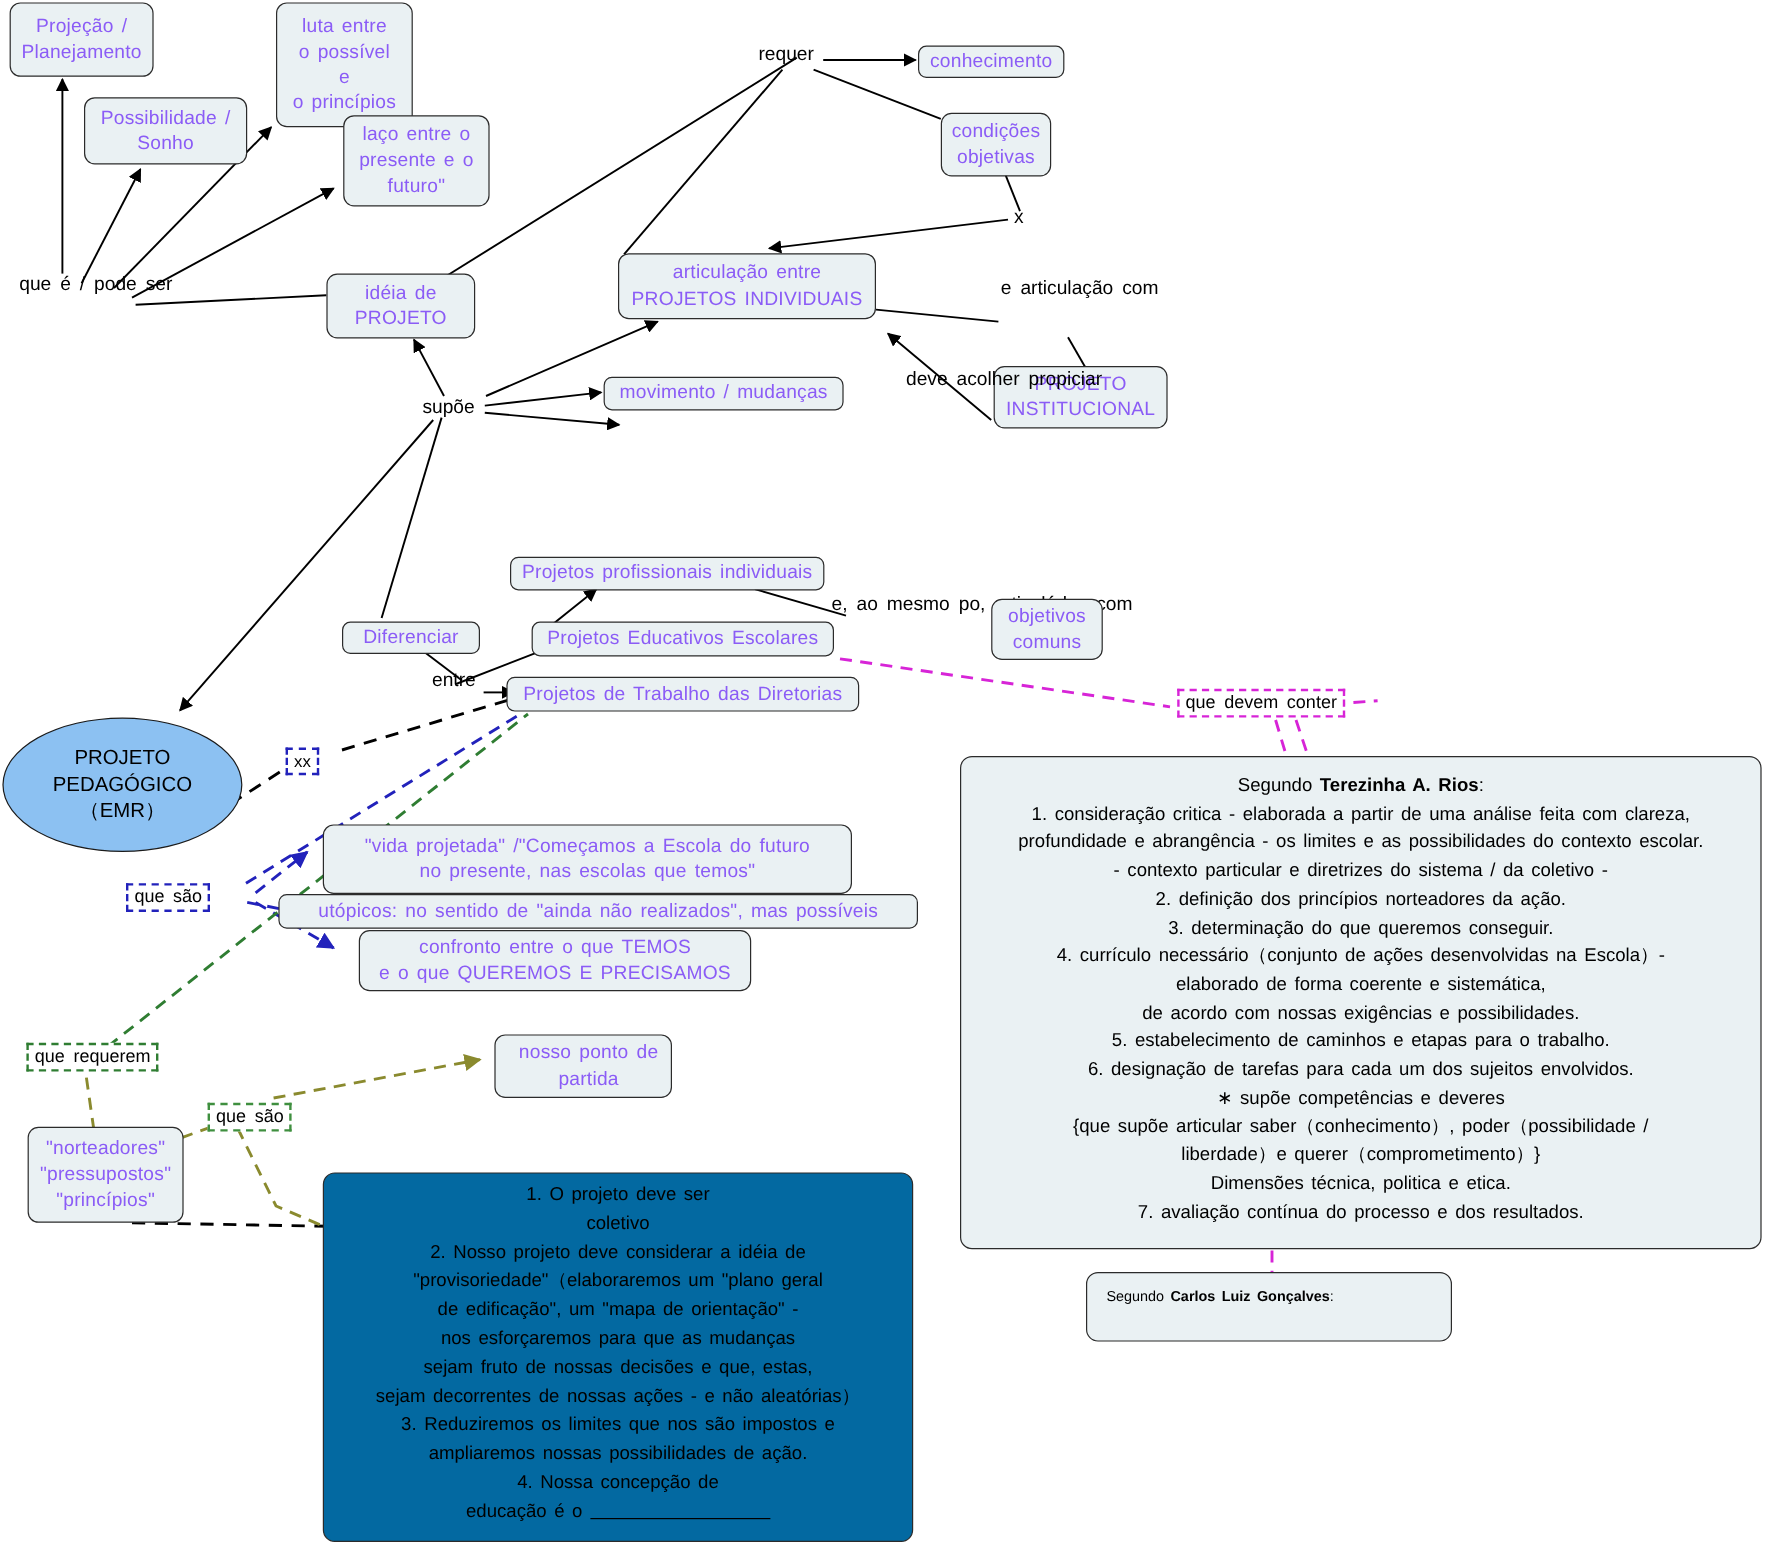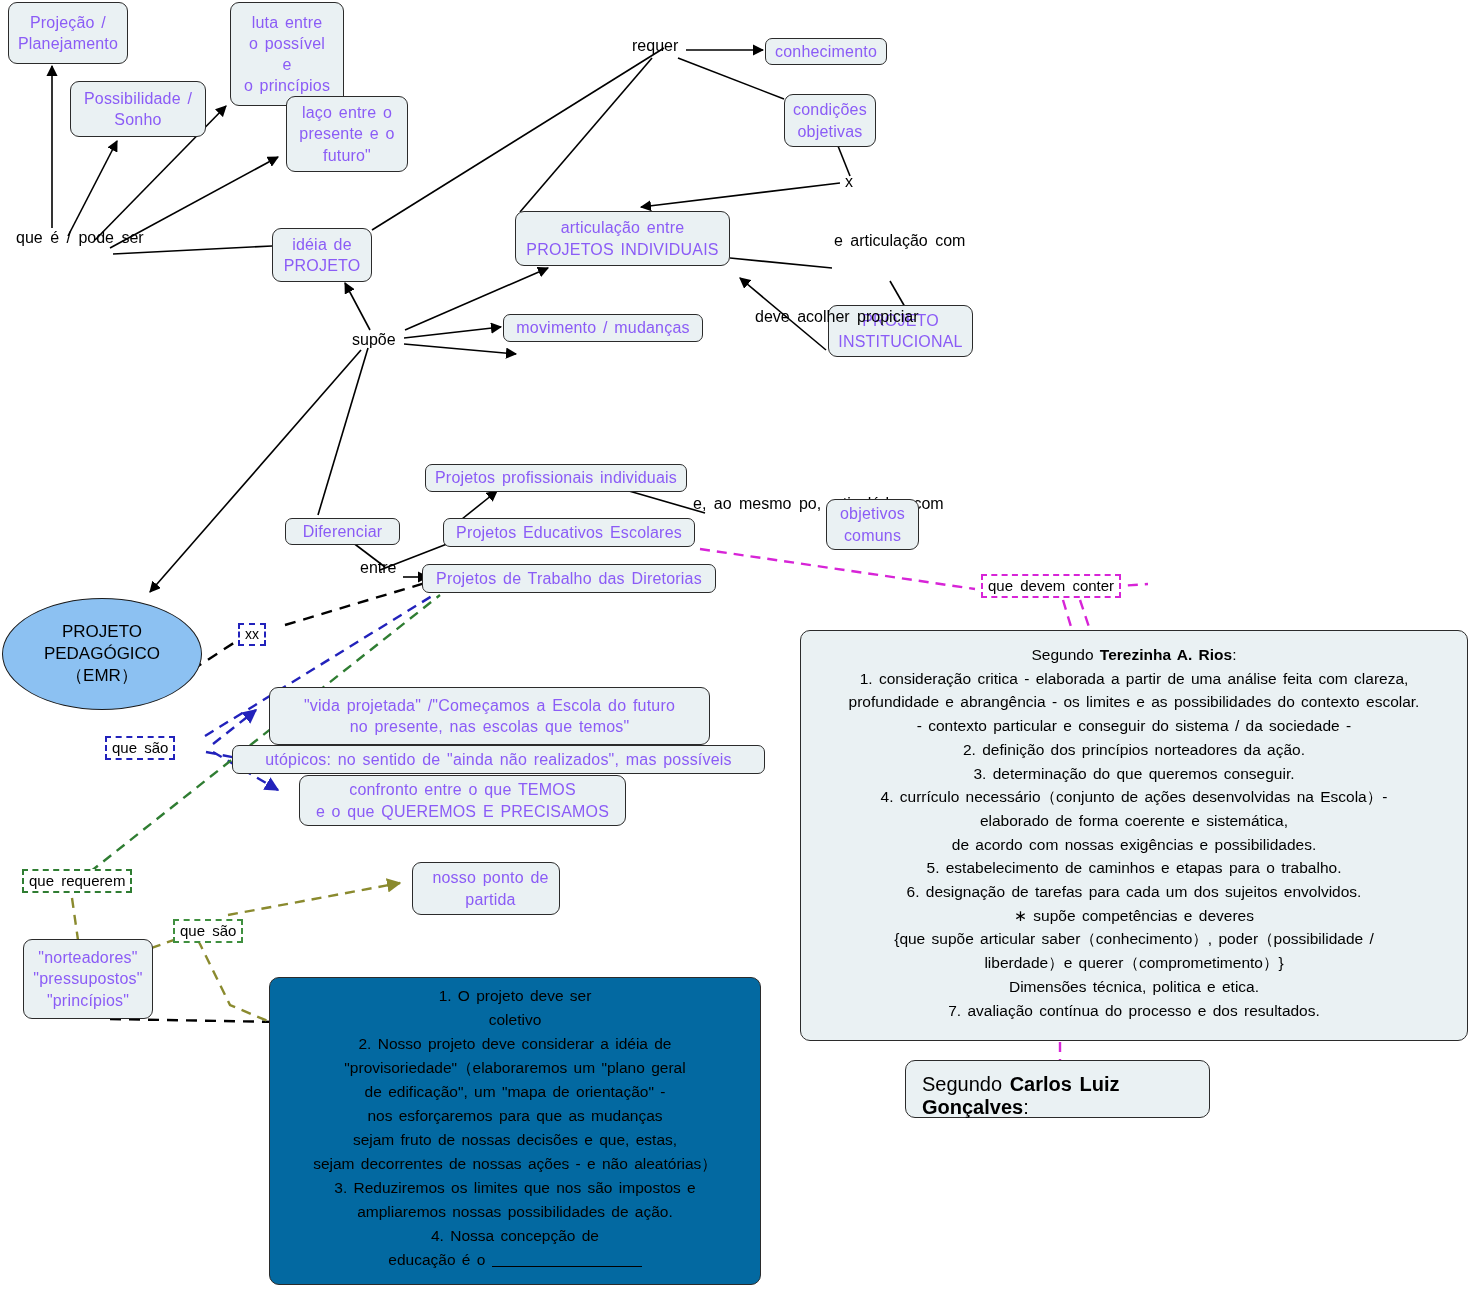--- a/index.html
+++ b/index.html
@@ -233,21 +233,21 @@
     <span class="ln">laço  entre  o</span>
     <span class="ln">presente  e  o</span>
     <span class="ln">futuro"</span>
   </div>
 
   <div class="plain" style="left:16px; top:228px; font-size:16px;">
     <span class="ln">que     é   /</span>
     <span class="ln">pode  ser</span>
   </div>
 
-  <div class="node" style="left:272px; top:228px; width:100px; height:54px; font-size:16px;">
+  <div class="node" style="left:272px; top:228px; width:124px; height:54px; font-size:16px;">
     <span class="ln">idéia  de</span>
     <span class="ln">PROJETO</span>
   </div>
 
   <div class="plain" style="left:632px; top:36px; font-size:16px;">requer</div>
 
   <div class="node" style="left:765px; top:38px; width:122px; height:27px; font-size:16px; border-radius:7px;">
     <span class="ln">conhecimento</span>
   </div>
 
@@ -355,36 +355,36 @@
   </div>
 
   <div class="dashlabel dl-magenta" style="left:981px; top:574px; font-size:15px;">que  devem  conter</div>
 
   <div class="segundo-box" style="left:800px; top:630px; width:668px; height:411px; font-size:15.5px; text-align:center; line-height:1.53;">
     <div>
       <span>Segundo </span><b>Terezinha  A.  Rios</b><span>:</span>
     </div>
     <div class="ln">1.  consideração  critica  -  elaborada  a  partir  de  uma  análise  feita  com  clareza,</div>
     <div class="ln">profundidade  e  abrangência  -  os  limites  e  as  possibilidades  do  contexto  escolar.</div>
-    <div class="ln">-  contexto  particular  e  conseguir  do  sistema  /  da  sociedade  -</div>
+    <div class="ln">-  contexto  particular  e  diretrizes  do  sistema  /  da  coletivo  -</div>
     <div class="ln">2.  definição  dos  princípios  norteadores  da  ação.</div>
     <div class="ln">3.  determinação  do  que  queremos  conseguir.</div>
     <div class="ln">4.  currículo  necessário（conjunto  de  ações  desenvolvidas  na  Escola）-</div>
     <div class="ln">elaborado  de  forma  coerente  e  sistemática,</div>
     <div class="ln">de  acordo  com  nossas  exigências  e  possibilidades.</div>
     <div class="ln">5.  estabelecimento  de  caminhos  e  etapas  para  o  trabalho.</div>
     <div class="ln">6.  designação  de  tarefas  para  cada  um  dos  sujeitos  envolvidos.</div>
     <div class="ln">∗  supõe  competências  e  deveres</div>
     <div class="ln">{que  supõe  articular  saber（conhecimento）,  poder（possibilidade  /</div>
     <div class="ln">liberdade）e  querer（comprometimento）}</div>
     <div class="ln">Dimensões  técnica,  politica  e  etica.</div>
     <div class="ln">7.  avaliação  contínua  do  processo  e  dos  resultados.</div>
   </div>
 
-  <div class="segundo-box" style="left:905px; top:1060px; width:305px; height:58px; font-size:20px;">
+  <div class="segundo-box" style="left:905px; top:1060px; width:305px; height:58px; font-size:12px;">
     <div>
       <span>Segundo  </span><b>Carlos  Luiz  Gonçalves</b><span>:</span>
     </div>
   </div>
 
   <div class="bigbox" style="left:269px; top:977px; width:492px; height:308px; font-size:15.5px; line-height:1.55;">
     <span class="ln">1.  O  projeto  deve  ser</span>
     <span class="ln">coletivo</span>
     <span class="ln">2.  Nosso  projeto  deve  considerar  a  idéia  de</span>
     <span class="ln">"provisoriedade"（elaboraremos  um  "plano  geral</span>

